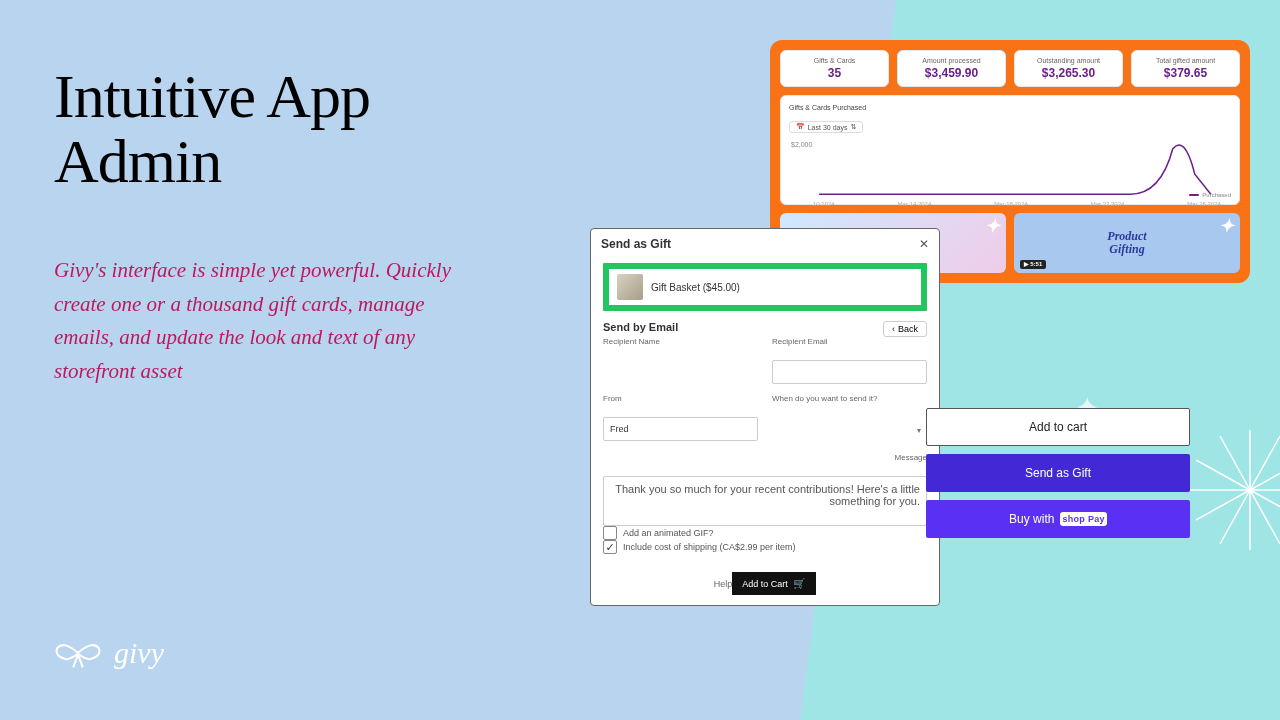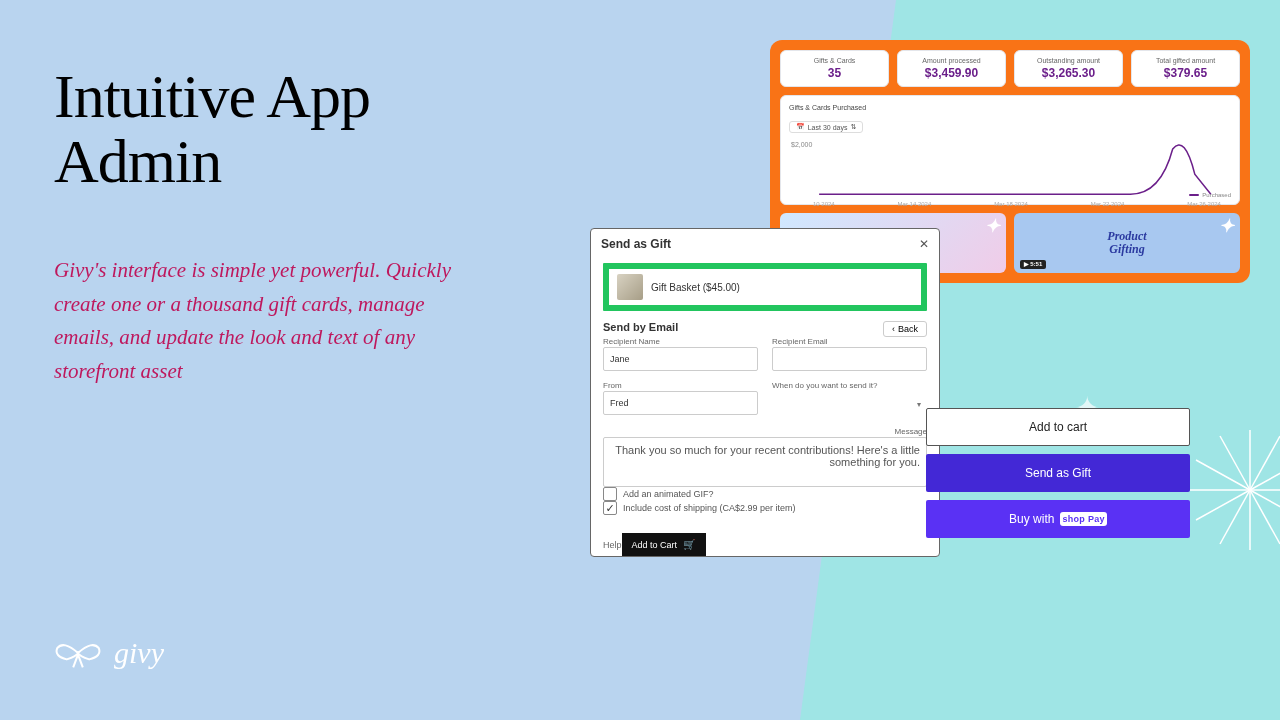--- a/index.html
+++ b/index.html
@@ -37,30 +37,30 @@
 .modal-header { display: flex; justify-content: space-between; align-items: center; padding: 8px 10px; border-bottom: 0; }
 .modal-title { font-size: 12px; font-weight: 600; }
 .close-x { font-size: 12px; cursor: pointer; color: #555; }
 .modal-body { padding: 4px 12px 10px; }
 .product-row { display: flex; align-items: center; gap: 8px; border: 6px solid #22c55e; border-radius: 1px; padding: 5px 8px; margin-bottom: 10px; }
 .product-thumb { width: 26px; height: 26px; background: linear-gradient(135deg, #d8d2c2, #a79e87); border-radius: 2px; }
 .section-row { display: flex; justify-content: space-between; }
 .section-title { font-size: 11px; font-weight: 600; }
 .back-btn { border: 1px solid #ccc; border-radius: 3px; padding: 2px 8px; font-size: 9px; display: flex; align-items: center; gap: 3px; cursor: pointer; background: #fff; }
 .form-grid { display: grid; grid-template-columns: 1fr 1fr; gap: 10px 14px; }
-.form-field { display: flex; flex-direction: column; gap: 1px; }
+.form-field { display: flex; flex-direction: column; gap: 14px; }
 .form-label { font-size: 8px; color: #666; }
 .form-input { border: 1px solid #ccc; border-radius: 2px; padding: 5px 6px; font-size: 9px; color: #333; background: #fff; height: 24px; }
 .form-select { position: relative; }
 .form-select::after { content: '▾'; position: absolute; right: 6px; bottom: 6px; font-size: 8px; color: #777; }
 .msg-field { grid-column: 1 / -1; margin-top: 2px; text-align: right; }
 .msg-box { border: 1px solid #ccc; border-radius: 2px; padding: 6px; font-size: 11px; color: #555; height: 50px; }
 .check-row { display: flex; align-items: center; gap: 6px; margin-top: 0; font-size: 9px; color: #555; }
 .checkbox { width: 14px; height: 14px; border: 1px solid #888; border-radius: 2px; display: flex; align-items: center; justify-content: center; font-size: 11px; color: #333; }
-.modal-footer { display: flex; justify-content: flex-start; align-items: center; padding: 8px 12px 0; }
+.modal-footer { display: flex; justify-content: center; align-items: center; padding: 8px 12px 10px; }
 .help-link { font-size: 9px; color: #666; }
 .add-cart-btn { background: #111; color: #fff; border: none; padding: 6px 10px; font-size: 9px; display: flex; align-items: center; gap: 6px; cursor: pointer; }
 .cart-glyph { font-size: 10px; }
 .cta-stack { position: absolute; right: 90px; top: 408px; width: 264px; display: flex; flex-direction: column; gap: 8px; }
 .cta-btn { width: 100%; padding: 11px 0; text-align: center; font-size: 12px; border-radius: 2px; cursor: pointer; border: 1px solid transparent; }
 .cta-outline { background: #fff; border: 1px solid #555; color: #222; }
 .cta-primary { background: #4328d6; color: #fff; }
 .cta-shop { background: #5a31f4; color: #fff; display: flex; align-items: center; justify-content: center; gap: 6px; }
 .shop-pay { background: #fff; color: #5a31f4; font-size: 9px; font-weight: 700; padding: 2px 2px; border-radius: 3px; letter-spacing: 0.3px; }
 </style>
@@ -177,21 +177,20 @@
     <div class="section-row">
       <div class="section-title">Send by Email</div>
       <button class="back-btn">
         <span>‹</span>
         <span>Back</span>
       </button>
     </div>
     <div class="form-grid">
       <div class="form-field">
         <label class="form-label">Recipient Name</label>
-        <input class="form-input" value="Jane" style="">
       </div>
       <div class="form-field">
         <label class="form-label">Recipient Email</label>
         <input class="form-input" value="" style="">
       </div>
       <div class="form-field">
         <label class="form-label">From</label>
         <input class="form-input" value="Fred" style="">
       </div>
       <div class="form-field form-select">

